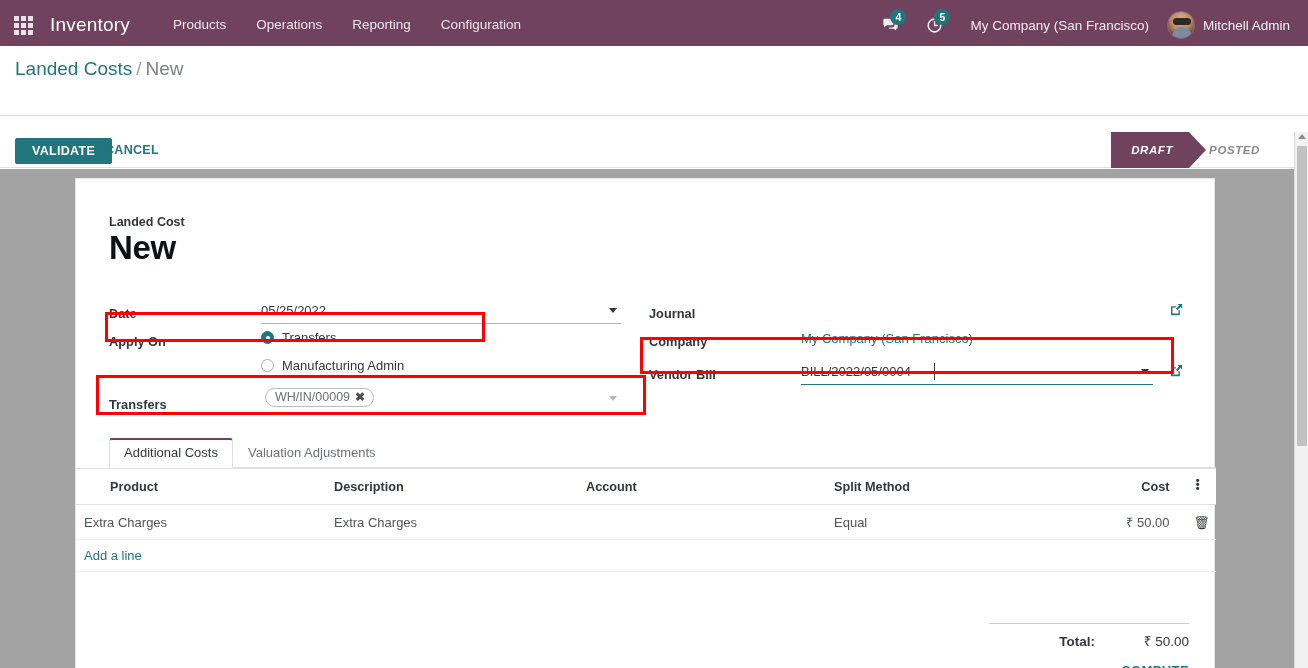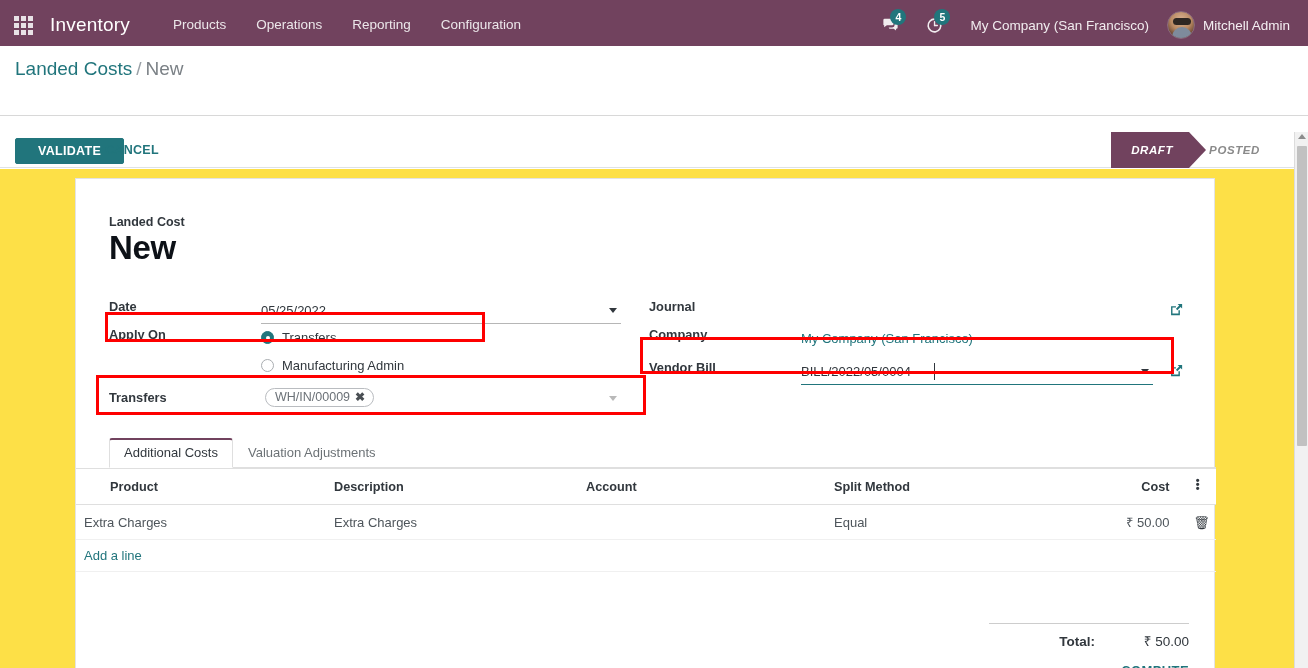--- a/index.html
+++ b/index.html
@@ -119,21 +119,21 @@
   #statusbar-row {
     position: absolute; top: 132px; left: 0;
     width: 1294px; height: 36px;
     background: #ffffff;
     border-bottom: 1px solid #dee2e6;
   }
   #btn-validate {
     position: absolute; left: 15px; top: 6px;
     background: #21757c; color: #ffffff;
     border: 1px solid #21757c; border-radius: 2px;
-    padding: 5px 22px; font-size: 12.5px; font-weight: 700;
+    padding: 5px 16px; font-size: 12.5px; font-weight: 700;
     letter-spacing: .3px; cursor: pointer;
   }
   #btn-cancel {
     position: absolute; left: 97px; top: 6px;
     color: #21757c; background: transparent; border: none;
     padding: 5px 8px; font-size: 12.5px; font-weight: 700;
     letter-spacing: .3px; cursor: pointer;
   }
   #statuses {
     position: absolute; right: 18px; top: 0;
@@ -170,21 +170,21 @@
   }
   #sb-thumb {
     position: absolute; top: 14px; left: 2px;
     width: 10px; height: 300px; background: #c1c1c1; border-radius: 1px;
   }
 
   
   #sheet-bg {
     position: absolute; top: 169px; left: 0;
     width: 1294px; height: 499px;
-    background: #fde047;
+    background: #a3a3a3;
     overflow: hidden;
   }
   #sheet {
     position: absolute; top: 9px; left: 75px;
     width: 1140px; height: 520px;
     background: #ffffff;
     border: 1px solid #e3e3e3;
   }
   #ft-label {
     position: absolute; left: 33px; top: 36px;
@@ -196,21 +196,21 @@
     letter-spacing: -.3px;
   }
 
   
   .fgroup { position: absolute; }
   #group-left { left: 33px; top: 120px; width: 530px; }
   #group-right { left: 573px; top: 120px; width: 545px; }
 
   .frow { position: relative; height: 28px; }
   .flabel {
-    position: absolute; left: 0; top: 0;
+    position: absolute; left: 0; top: 7px;
     font-size: 12.8px; font-weight: 700; color: #31373d;
     white-space: nowrap;
   }
   .fvalue {
     position: absolute; left: 152px; top: 0;
     width: 360px; height: 26px;
   }
   #group-right .fvalue { width: 352px; }
   .finput {
     width: 100%; height: 25px;

